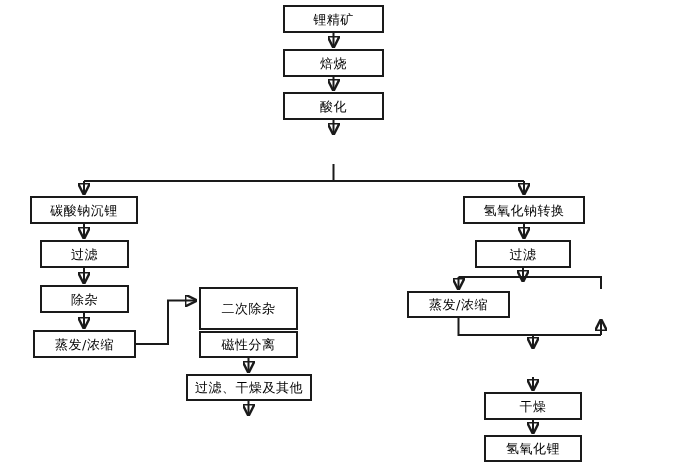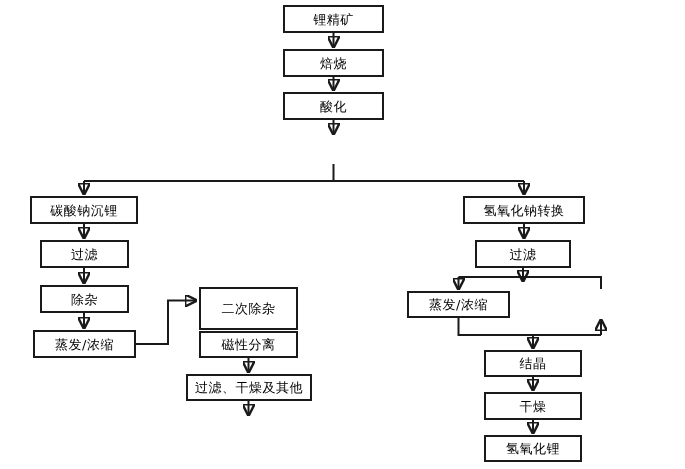--- a/index.html
+++ b/index.html
@@ -129,23 +129,20 @@
   </div>
   <div class="node" style="left: 463px; top: 196px; width: 122px; height: 28px; justify-content: center;">
     <span class="node-label">氢氧化钠转换</span>
   </div>
   <div class="node" style="left: 475px; top: 240px; width: 96px; height: 28px;">
     <span class="node-label">过滤</span>
   </div>
   <div class="node" style="left: 407px; top: 291px; width: 103px; height: 27px;">
     <span class="node-label">蒸发/浓缩</span>
   </div>
-  <div class="node" style="left: 484px; top: 350px; width: 98px; height: 27px;">
-    <span class="node-label">结晶</span>
-  </div>
   <div class="node" style="left: 484px; top: 392px; width: 98px; height: 28px;">
     <span class="node-label">干燥</span>
   </div>
   <div class="node" style="left: 484px; top: 435px; width: 98px; height: 27px;">
     <span class="node-label">氢氧化锂</span>
   </div>
 
 </div>
 
 </body></html>

